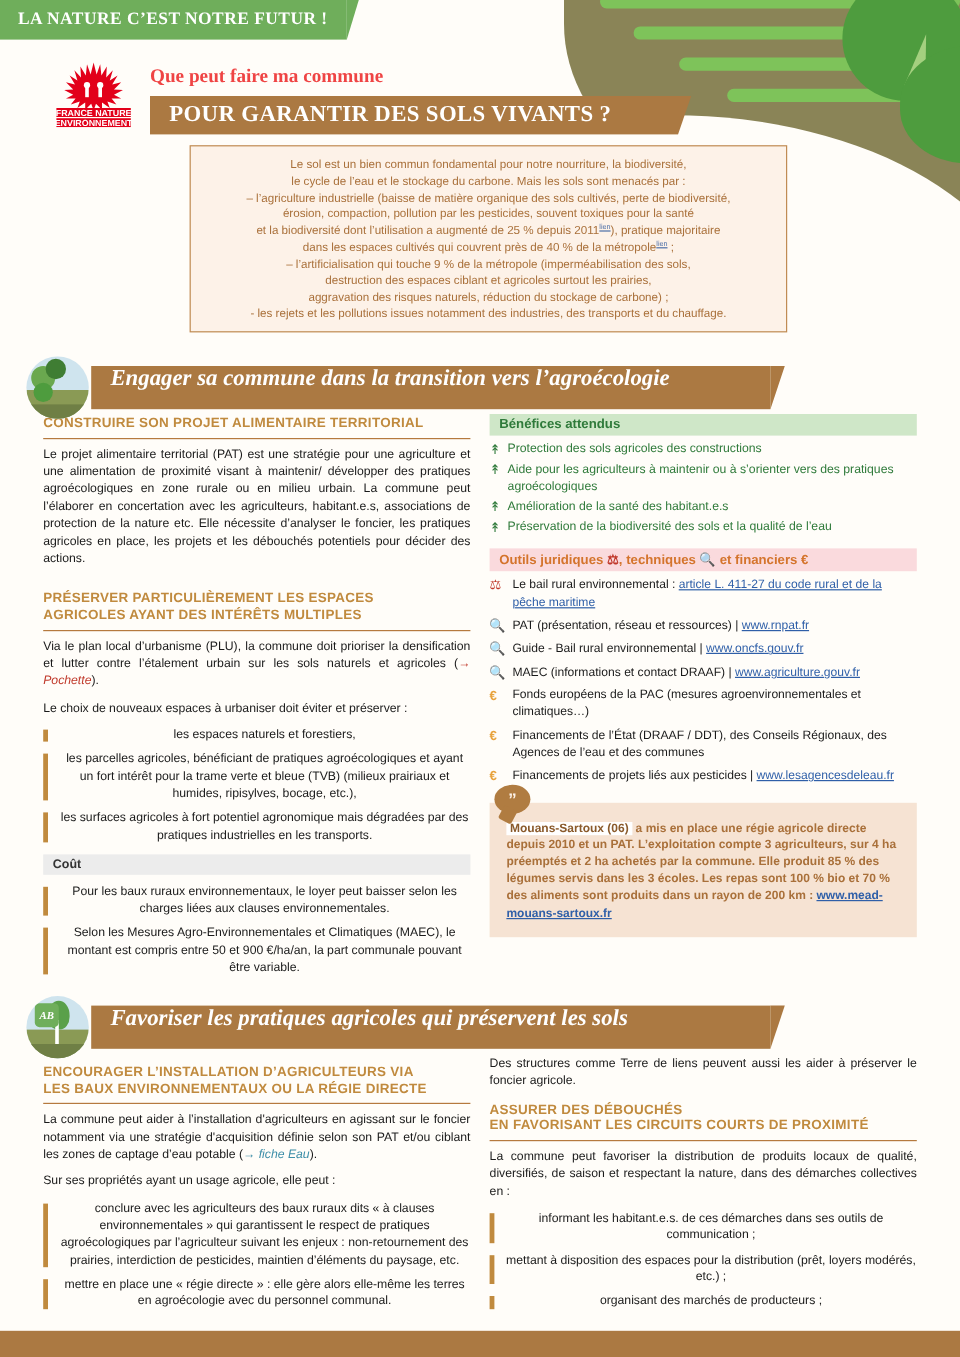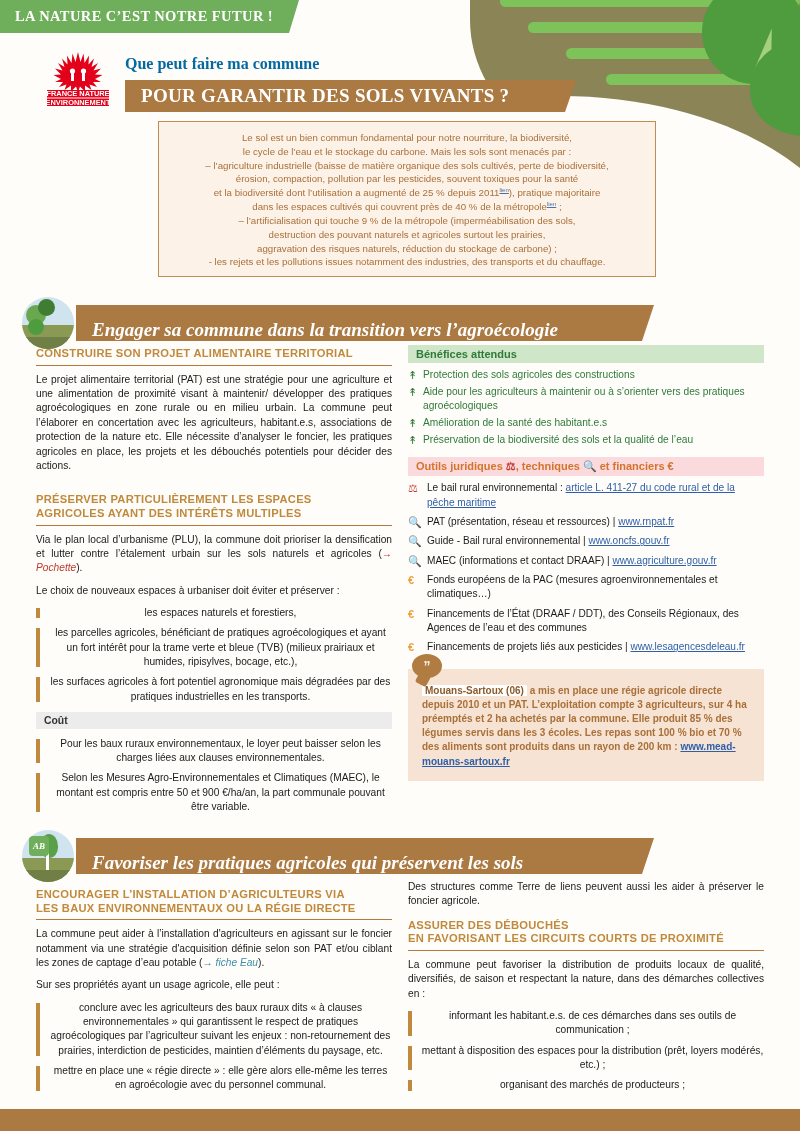--- a/index.html
+++ b/index.html
@@ -50,21 +50,21 @@
   }
 
   
   .logo { position:absolute; top:50px; left:42px; width:72px; height:56px; z-index:4; }
   .logo svg { display:block; }
 
   
   .kicker {
     position:absolute; top:55px; left:125px; z-index:4;
     font-family:"Liberation Serif", serif; font-weight:bold; font-size:16px;
-    color:#0369a1;
+    color:#ef4444;
     text-align:center;
   }
   .title-bar {
     position:absolute; top:80px; left:125px; width:440px; height:32px; z-index:4;
     background:#ab7942; display:flex; align-items:center;
   }
   .title-bar .tail { position:absolute; right:-11px; top:0; width:0; height:0;
     border-top:32px solid #ab7942; border-right:11px solid transparent; }
   .title-text {
     color:#ffffff; font-family:"Liberation Serif", serif; font-weight:bold;
@@ -79,21 +79,21 @@
     text-align:center;
     color:#a9703a; font-size:9.7px; line-height:1.42;
   }
   .intro-box p { margin:0; }
   .intro-box sup { font-size:6px; color:#4d6fa8; text-decoration:underline; vertical-align:super; }
 
   
   .band { position:absolute; left:22px; width:640px; height:36px; z-index:5; }
   .band .bar {
     position:absolute; left:54px; top:0; height:36px; width:566px;
-    background:#ab7942; display:flex; align-items:flex-end;
+    background:#ab7942; display:flex; align-items:flex-start;
   }
   .band .bar .tail { position:absolute; right:-12px; top:0; width:0; height:0;
     border-top:36px solid #ab7942; border-right:12px solid transparent; }
   .band .bar span {
     color:#ffffff; font-family:"Liberation Serif", serif; font-style:italic;
     font-weight:bold; font-size:19px; padding-left:16px; white-space:nowrap;
   }
   .band .circle {
     position:absolute; left:0; top:-8px; width:52px; height:52px; border-radius:50%;
     overflow:hidden; background:#cfe4ee; z-index:2;
@@ -252,21 +252,21 @@
 </div>
 
 <div class="intro-box">
   <p>Le sol est un bien commun fondamental pour notre nourriture, la biodiversité,</p>
   <p>le cycle de l’eau et le stockage du carbone. Mais les sols sont menacés par :</p>
   <p>– l’agriculture industrielle (baisse de matière organique des sols cultivés, perte de biodiversité,</p>
   <p>érosion, compaction, pollution par les pesticides, souvent toxiques pour la santé</p>
   <p><span>et la biodiversité dont l’utilisation a augmenté de 25 % depuis 2011</span><sup>lien</sup><span>), pratique majoritaire</span></p>
   <p><span>dans les espaces cultivés qui couvrent près de 40 % de la métropole</span><sup>lien</sup><span> ;</span></p>
   <p>– l’artificialisation qui touche 9 % de la métropole (imperméabilisation des sols,</p>
-  <p>destruction des pouvant naturels et agricoles surtout les prairies,</p>
+  <p>destruction des espaces ciblant et agricoles surtout les prairies,</p>
   <p>aggravation des risques naturels, réduction du stockage de carbone) ;</p>
   <p>- les rejets et les pollutions issues notamment des industries, des transports et du chauffage.</p>
 </div>
 
 <div class="band" style="top:305px;">
   <div class="circle">
     <div class="ground"></div>
     <div class="ground2"></div>
     <div class="b1"></div>
     <div class="b3"></div>

